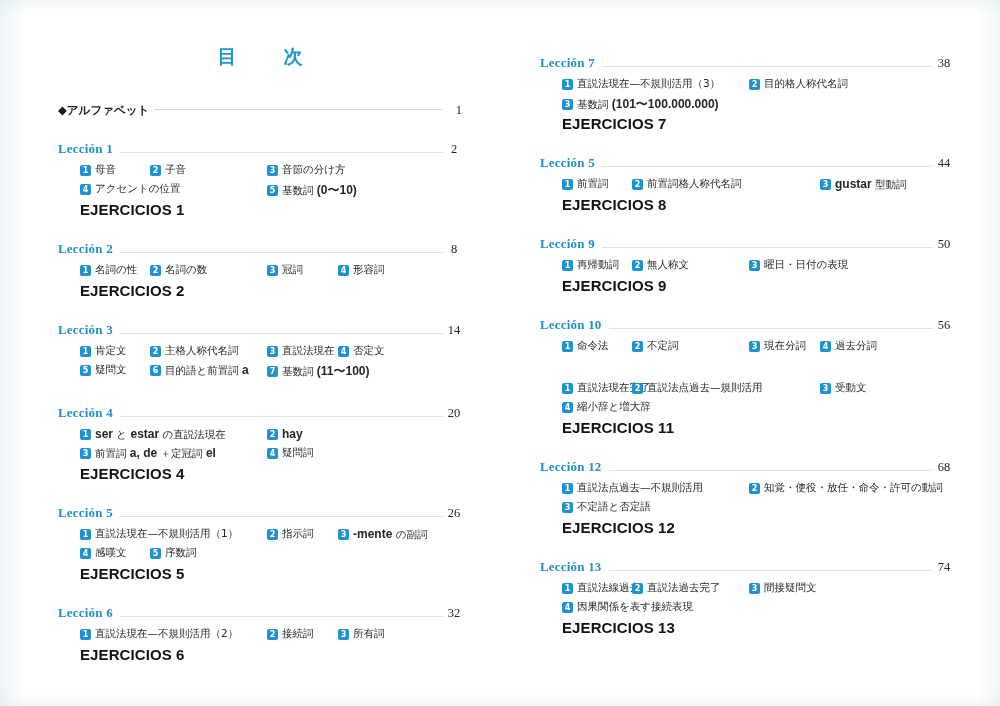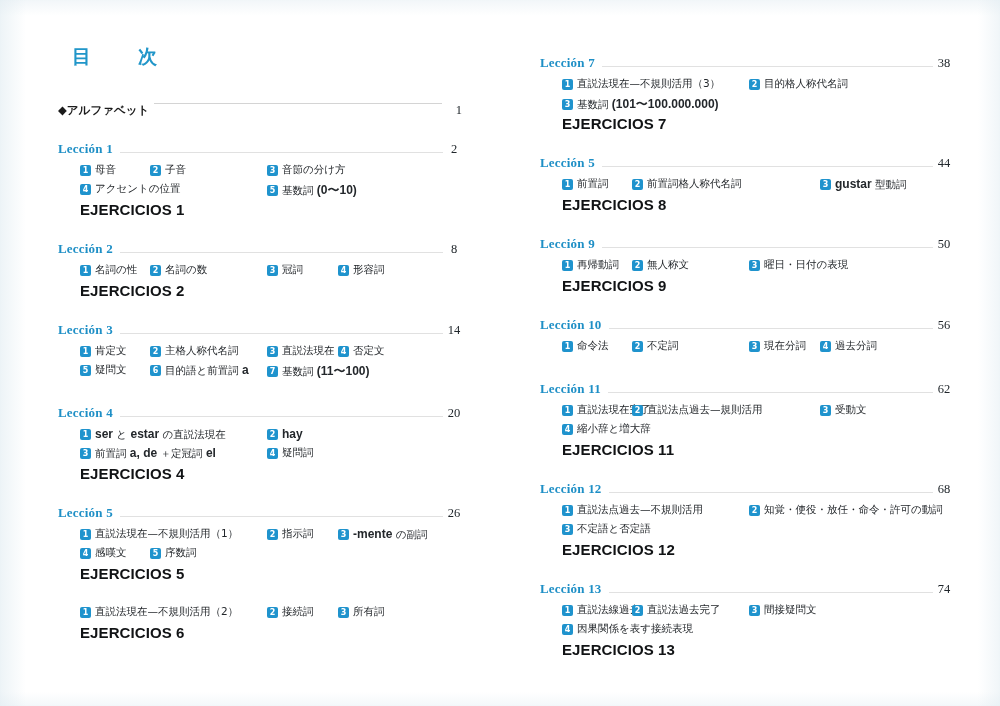--- a/index.html
+++ b/index.html
@@ -40,34 +40,35 @@
   }
   .col {
     position: relative;
     box-sizing: border-box;
   }
   .col-left  { width: 500px; padding: 0 38px 0 58px; }
   .col-right { width: 500px; padding: 0 48px 0 40px; }
 
   
   .toc-title {
+    text-align: center;
     color: #2196c9;
     font-family: "DejaVu Sans", sans-serif;
     font-size: 19px;
     font-weight: 700;
     letter-spacing: 14px;
     padding-top: 44px;
     padding-left: 14px;
     white-space: pre;
   }
 
   
   .front-row {
     display: flex;
-    align-items: flex-start;
+    align-items: center;
     margin-top: 33px;
     font-family: "DejaVu Sans", sans-serif;
     font-size: 11.5px;
     font-weight: 700;
     color: #1b1b1b;
   }
   .front-row .label { white-space: nowrap; }
   .front-row .leader {
     flex: 1 1 auto;
     height: 0;
@@ -341,20 +342,25 @@
                 </span>
                 <span class="item" style="left: 70px;">
                   <span class="badge">5</span>
                   <span class="item-text">序数詞</span>
                 </span>
               </div>
             </div>
             <div class="ejercicios">EJERCICIOS 5</div>
           </div>
           <div class="lesson">
+            <div class="lesson-head">
+              <span class="lesson-name">Lección 6</span>
+              <span class="leader"></span>
+              <span class="pg">32</span>
+            </div>
             <div class="items">
               <div class="item-row">
                 <span class="item" style="left: 0px;">
                   <span class="badge">1</span>
                   <span class="item-text">直説法現在—不規則活用（2）</span>
                 </span>
                 <span class="item" style="left: 187px;">
                   <span class="badge">2</span>
                   <span class="item-text">接続詞</span>
                 </span>
@@ -466,25 +472,20 @@
                   <span class="item-text">現在分詞</span>
                 </span>
                 <span class="item" style="left: 258px;">
                   <span class="badge">4</span>
                   <span class="item-text">過去分詞</span>
                 </span>
               </div>
             </div>
           </div>
           <div class="lesson">
-            <div class="lesson-head">
-              <span class="lesson-name">Lección 11</span>
-              <span class="leader"></span>
-              <span class="pg">62</span>
-            </div>
             <div class="items">
               <div class="item-row">
                 <span class="item" style="left: 0px;">
                   <span class="badge">1</span>
                   <span class="item-text">直説法現在完了</span>
                 </span>
                 <span class="item" style="left: 70px;">
                   <span class="badge">2</span>
                   <span class="item-text">直説法点過去—規則活用</span>
                 </span>

